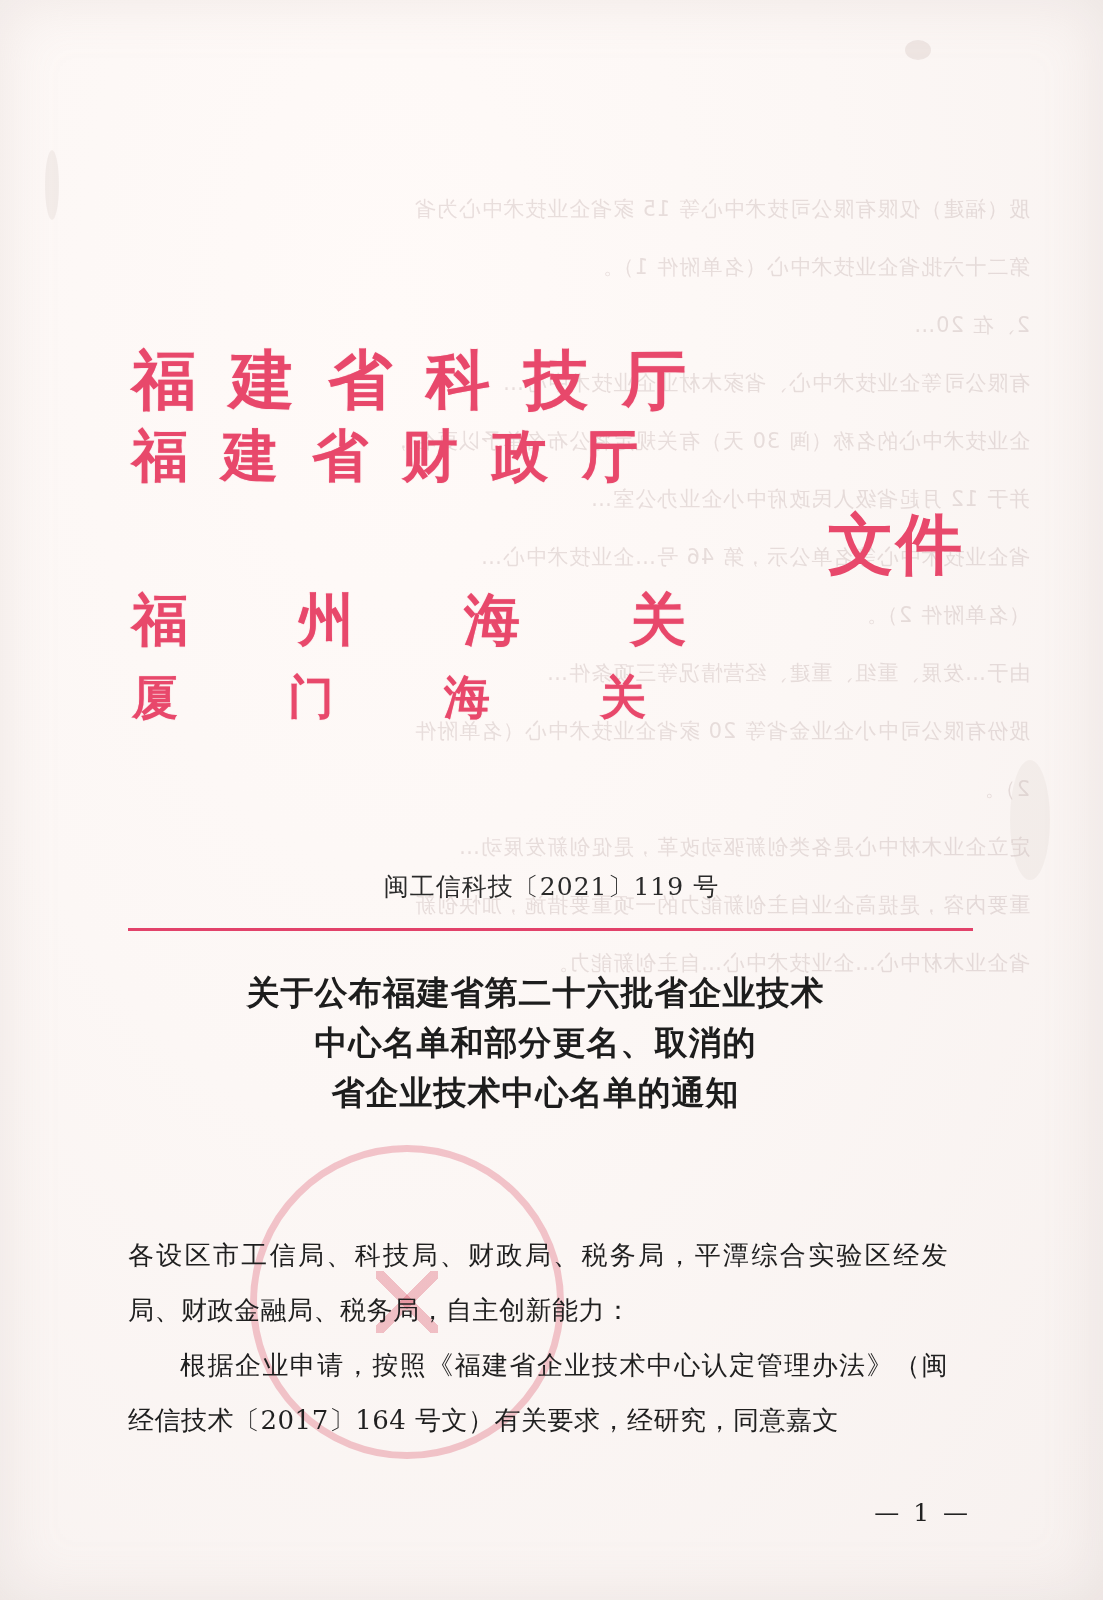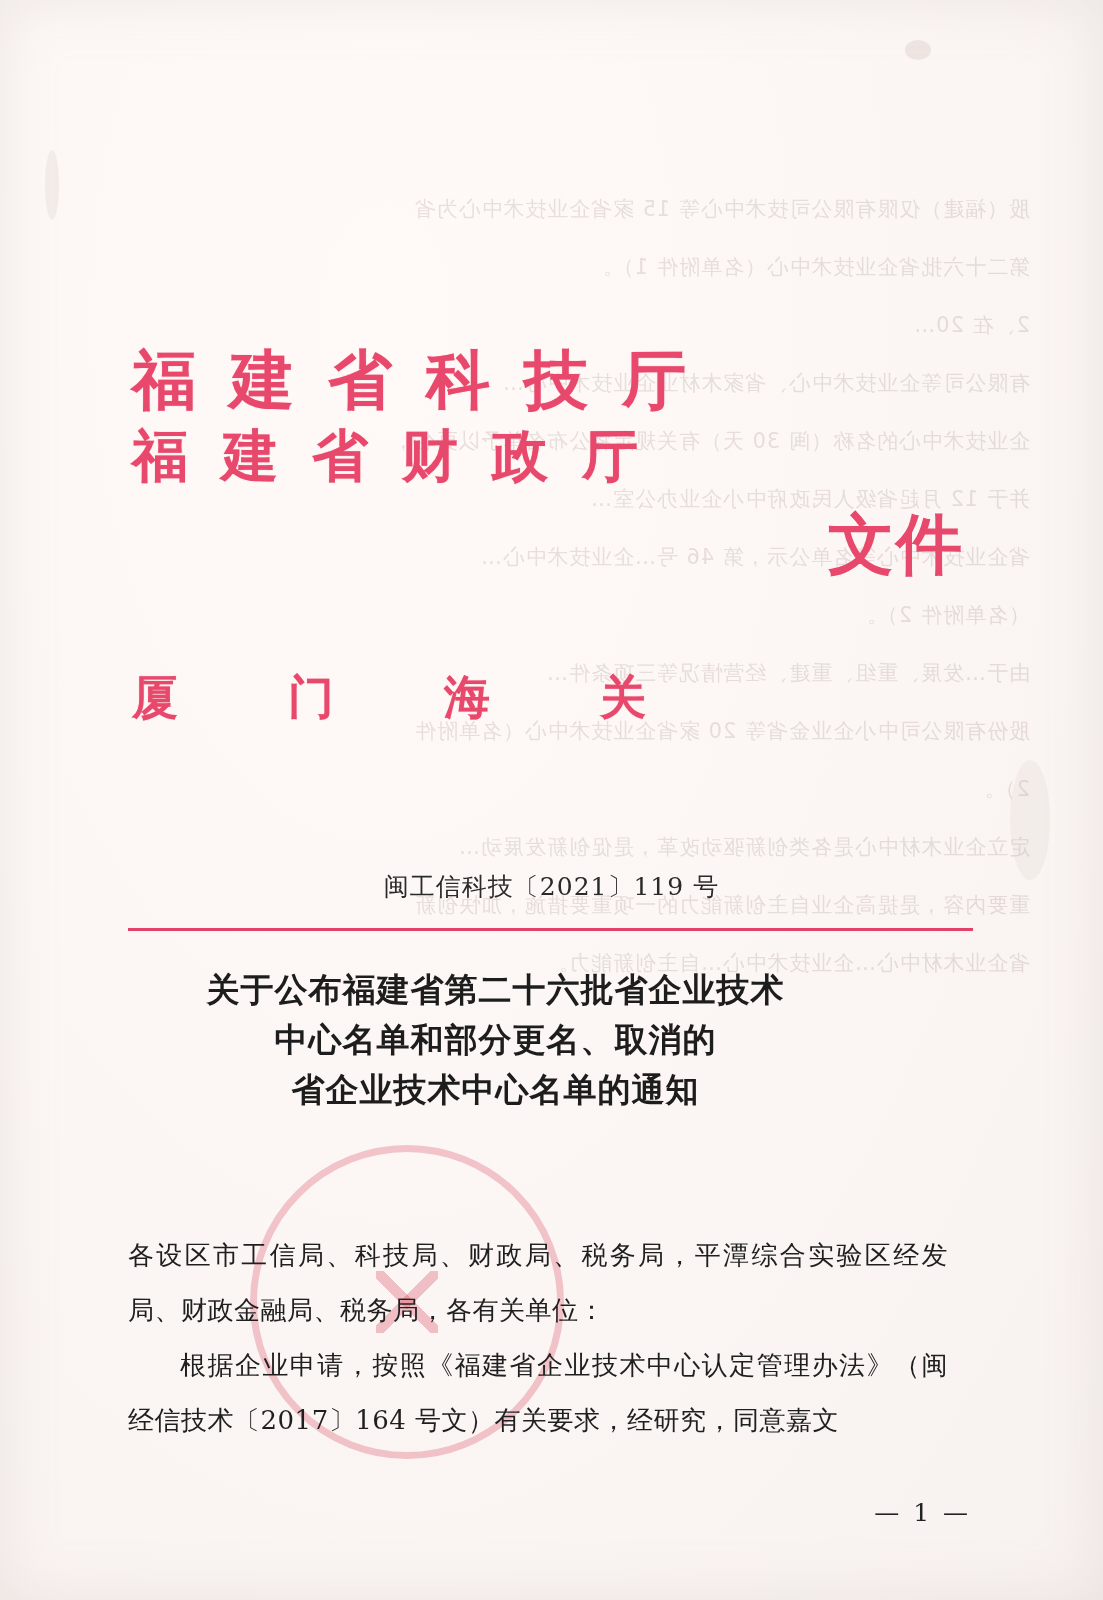--- a/index.html
+++ b/index.html
@@ -107,25 +107,26 @@
   }
 
   
   .title {
     position: absolute;
     left: 0;
     top: 968px;
     width: 991px;
     text-align: center;
     color: #1d1d1d;
-    font-family: Liberation Mono, monospace;
+    font-family: Liberation Sans, sans-serif;
     font-weight: bold;
     font-size: 33px;
     line-height: 50px;
     letter-spacing: 1px;
+    padding-left: 40px;
   }
   .title div { margin: 0; }
 
   
   .body-text {
     position: absolute;
     left: 128px;
     top: 1228px;
     width: 820px;
     color: #1f1f1f;
@@ -207,36 +208,37 @@
     <div>省企业木材中心…企业技术中心…自主创新能力。</div>
   </div>
 
   <div class="blotch b1"></div>
   <div class="blotch b2"></div>
   <div class="blotch b3"></div>
 
   <div class="masthead">
     <div class="mast-line ml2">福建省科技厅</div>
     <div class="mast-line ml3">福建省财政厅</div>
+    <div class="mast-line ml5">福州海关</div>
     <div class="mast-line ml6">厦门海关</div>
     <div class="mast-wen">文件</div>
   </div>
 
   <div class="doc-no">闽工信科技〔2021〕119 号</div>
   <div class="red-rule"></div>
 
   <div class="seal"></div>
 
   <div class="title">
     <div>关于公布福建省第二十六批省企业技术</div>
     <div>中心名单和部分更名、取消的</div>
     <div>省企业技术中心名单的通知</div>
   </div>
 
   <div class="body-text">
-    <p>各设区市工信局、科技局、财政局、税务局，平潭综合实验区经发局、财政金融局、税务局，各有关单位：</p>
+    <p>各设区市工信局、科技局、财政局、税务局，平潭综合实验区经发局、财政金融局、税务局，自主创新能力：</p>
     <p class="indent">根据企业申请，按照《福建省企业技术中心认定管理办法》（闽经信技术〔2017〕164 号文）有关要求，经研究，同意嘉文</p>
   </div>
 
   <div class="page-no">— 1 —</div>
 
   <div class="edge-shadow"></div>
 </div>
 
 </body></html>

